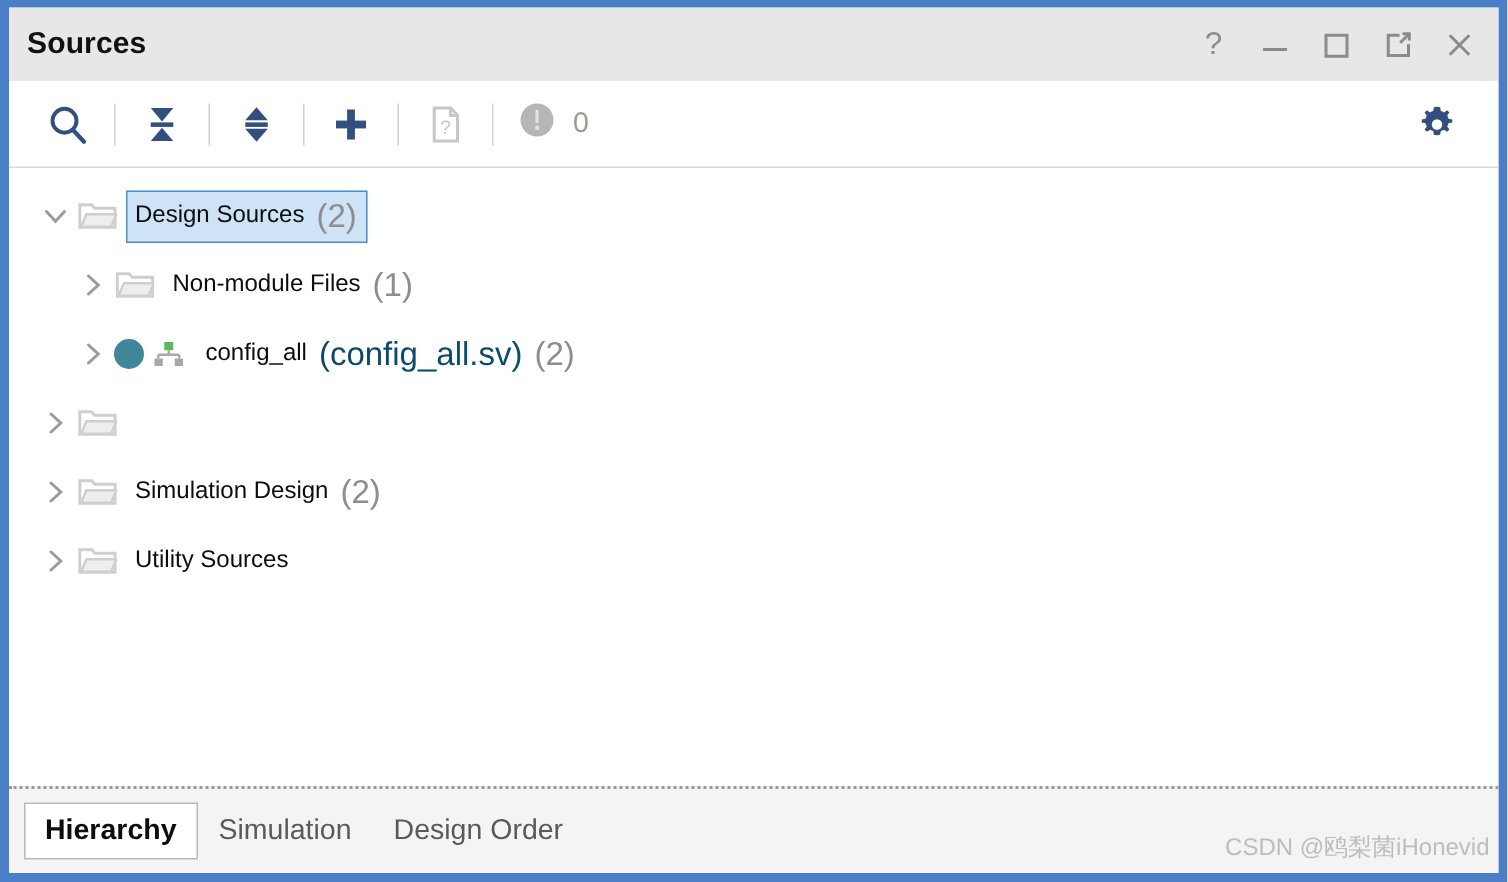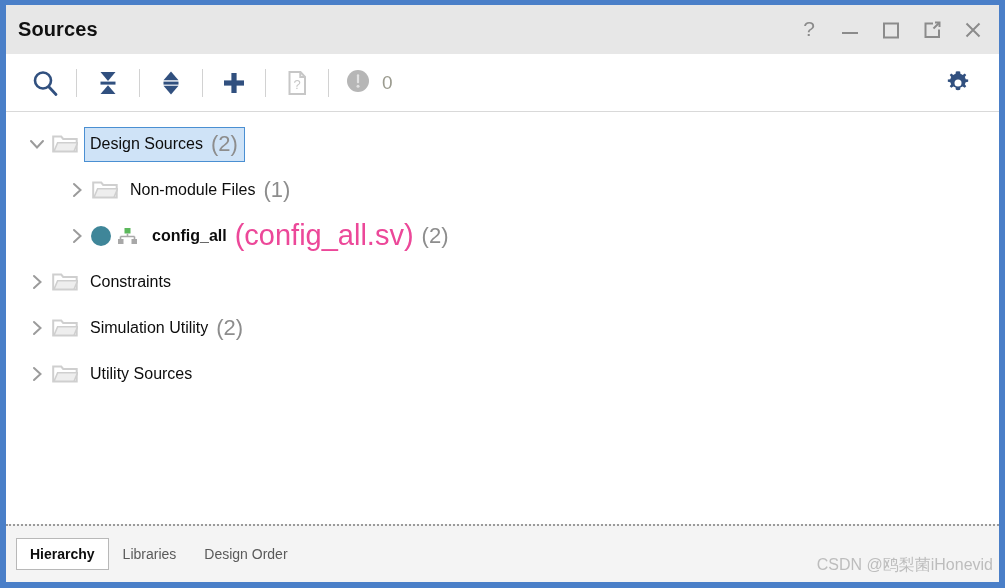--- a/index.html
+++ b/index.html
@@ -140,35 +140,35 @@
   }
   .tree-label-box.selected {
     background: #cfe3f7;
     border: 1px solid #4a8fd2;
   }
   .tree-label {
     font-size: 16px;
     color: #0d0d0d;
     white-space: nowrap;
   }
-  .tree-label.bold { font-weight: bold; }
+  .tree-label.bold { font-weight: normal; }
   .tree-count {
     font-size: 22px;
     color: #8d8d8d;
     white-space: nowrap;
     margin-left: 8px;
   }
   .tree-sub {
-    font-size: 29px;
-    color: #ec4899;
+    font-size: 22px;
+    color: #0c4a6e;
     white-space: nowrap;
     margin-left: 8px;
   }
   .indent-1 { padding-left: 18px; }
-  .indent-2 { padding-left: 58px; }
+  .indent-2 { padding-left: 43px; }
 
   .mod-icons {
     display: flex;
     align-items: center;
     gap: 5px;
     margin-right: 9px;
     flex: 0 0 auto;
   }
 
   
@@ -177,21 +177,21 @@
     height: 58px;
     background: #f4f4f4;
     border-top: 2px dotted #9a9a9a;
     display: flex;
     align-items: center;
     padding-left: 10px;
     box-sizing: border-box;
     position: relative;
   }
   .tab {
-    font-size: 14px;
+    font-size: 19px;
     color: #5a5a5a;
     padding: 8px 14px;
     cursor: default;
     white-space: nowrap;
   }
   .tab.active {
     background: #ffffff;
     border: 1px solid #b8b8b8;
     color: #0d0d0d;
     font-weight: bold;
@@ -394,39 +394,36 @@
         <svg width="20" height="20" viewBox="0 0 20 20">
           <path d="M7 4 L13.5 10 L7 16" fill="none" stroke="#9b9b9b" stroke-width="2" stroke-linecap="round"></path>
         </svg>
       </span>
       <span class="folder">
         <svg width="26" height="22" viewBox="0 0 26 22">
           <path d="M1.2 3.5 h8 l2 2.4 h13.5 v12.6 h-23.5 z" fill="none" stroke="#cfcfcf" stroke-width="2"></path>
           <path d="M2 18.2 l3.6 -8.4 h20 l-3.6 8.4 z" fill="#eeeeee" stroke="#cfcfcf" stroke-width="1.6"></path>
         </svg>
       </span>
-      <span class="tree-label-box">
-        <span class="tree-label">Constraints</span>
-      </span>
     </div>
 
     <div class="tree-row indent-1">
       <span class="chev">
         <svg width="20" height="20" viewBox="0 0 20 20">
           <path d="M7 4 L13.5 10 L7 16" fill="none" stroke="#9b9b9b" stroke-width="2" stroke-linecap="round"></path>
         </svg>
       </span>
       <span class="folder">
         <svg width="26" height="22" viewBox="0 0 26 22">
           <path d="M1.2 3.5 h8 l2 2.4 h13.5 v12.6 h-23.5 z" fill="none" stroke="#cfcfcf" stroke-width="2"></path>
           <path d="M2 18.2 l3.6 -8.4 h20 l-3.6 8.4 z" fill="#eeeeee" stroke="#cfcfcf" stroke-width="1.6"></path>
         </svg>
       </span>
       <span class="tree-label-box">
-        <span class="tree-label">Simulation Utility</span>
+        <span class="tree-label">Simulation Design</span>
         <span class="tree-count">(2)</span>
       </span>
     </div>
 
     <div class="tree-row indent-1">
       <span class="chev">
         <svg width="20" height="20" viewBox="0 0 20 20">
           <path d="M7 4 L13.5 10 L7 16" fill="none" stroke="#9b9b9b" stroke-width="2" stroke-linecap="round"></path>
         </svg>
       </span>
@@ -438,18 +435,18 @@
       </span>
       <span class="tree-label-box">
         <span class="tree-label">Utility Sources</span>
       </span>
     </div>
 
   </div>
 
   <div class="footer">
     <div class="tab active">Hierarchy</div>
-    <div class="tab">Libraries</div>
+    <div class="tab">Simulation</div>
     <div class="tab">Design Order</div>
     <div class="watermark">CSDN @鸥梨菌iHonevid</div>
   </div>
 
 </div>
 
 </body></html>

